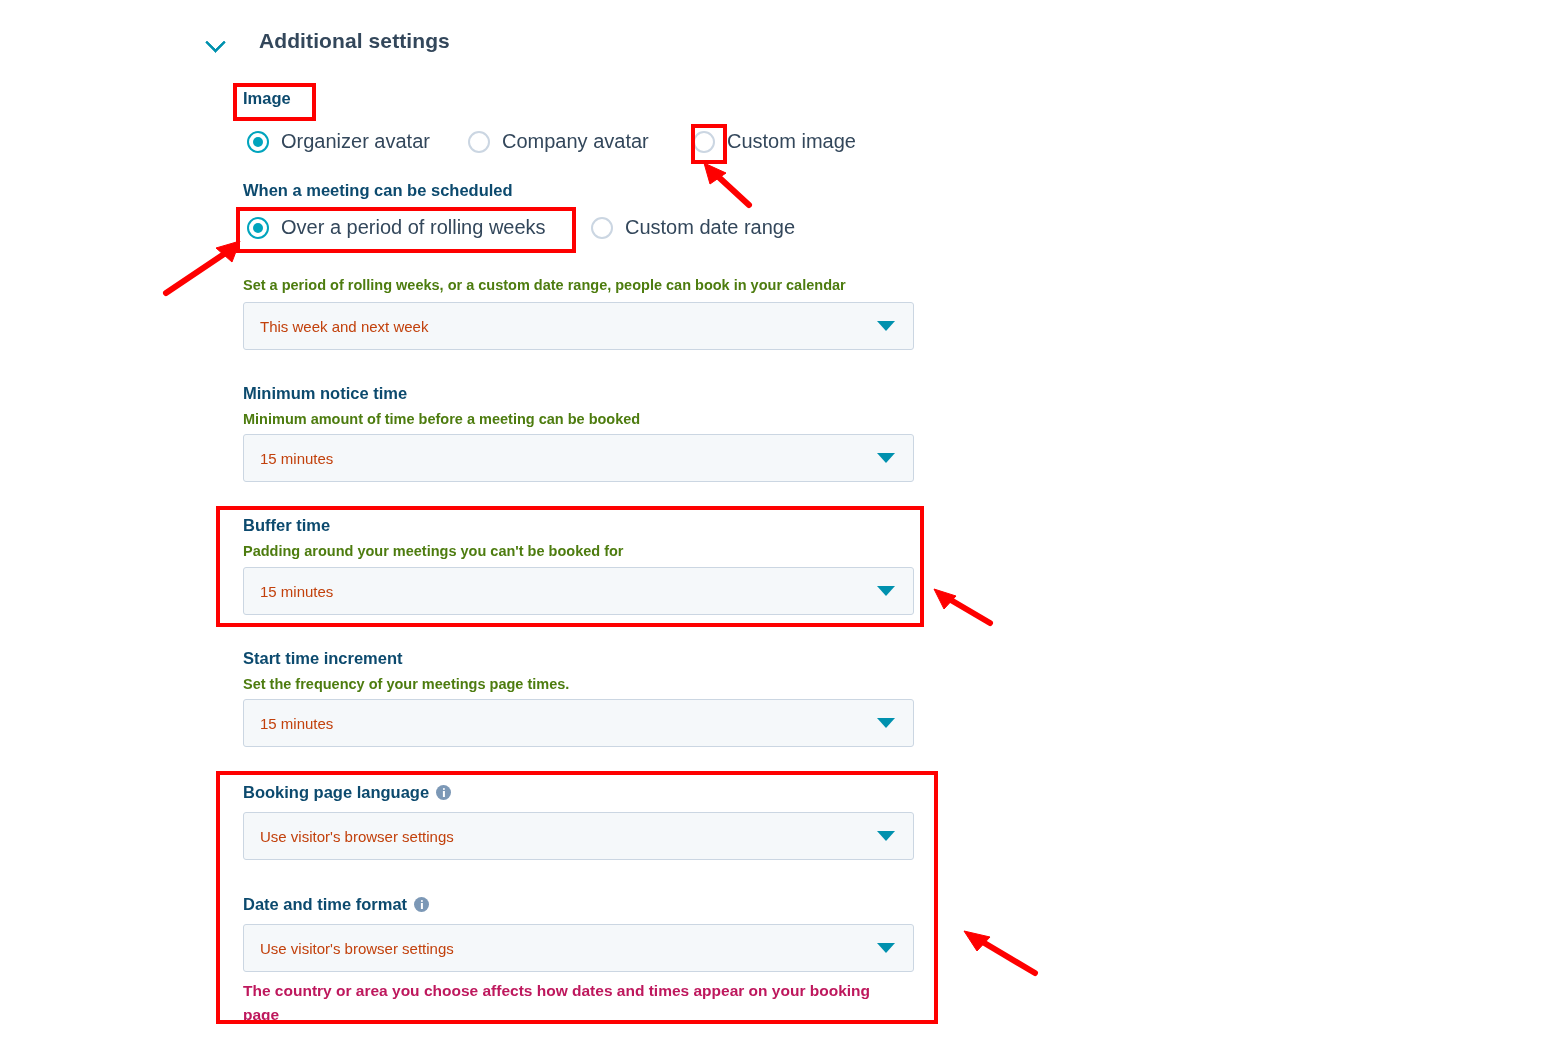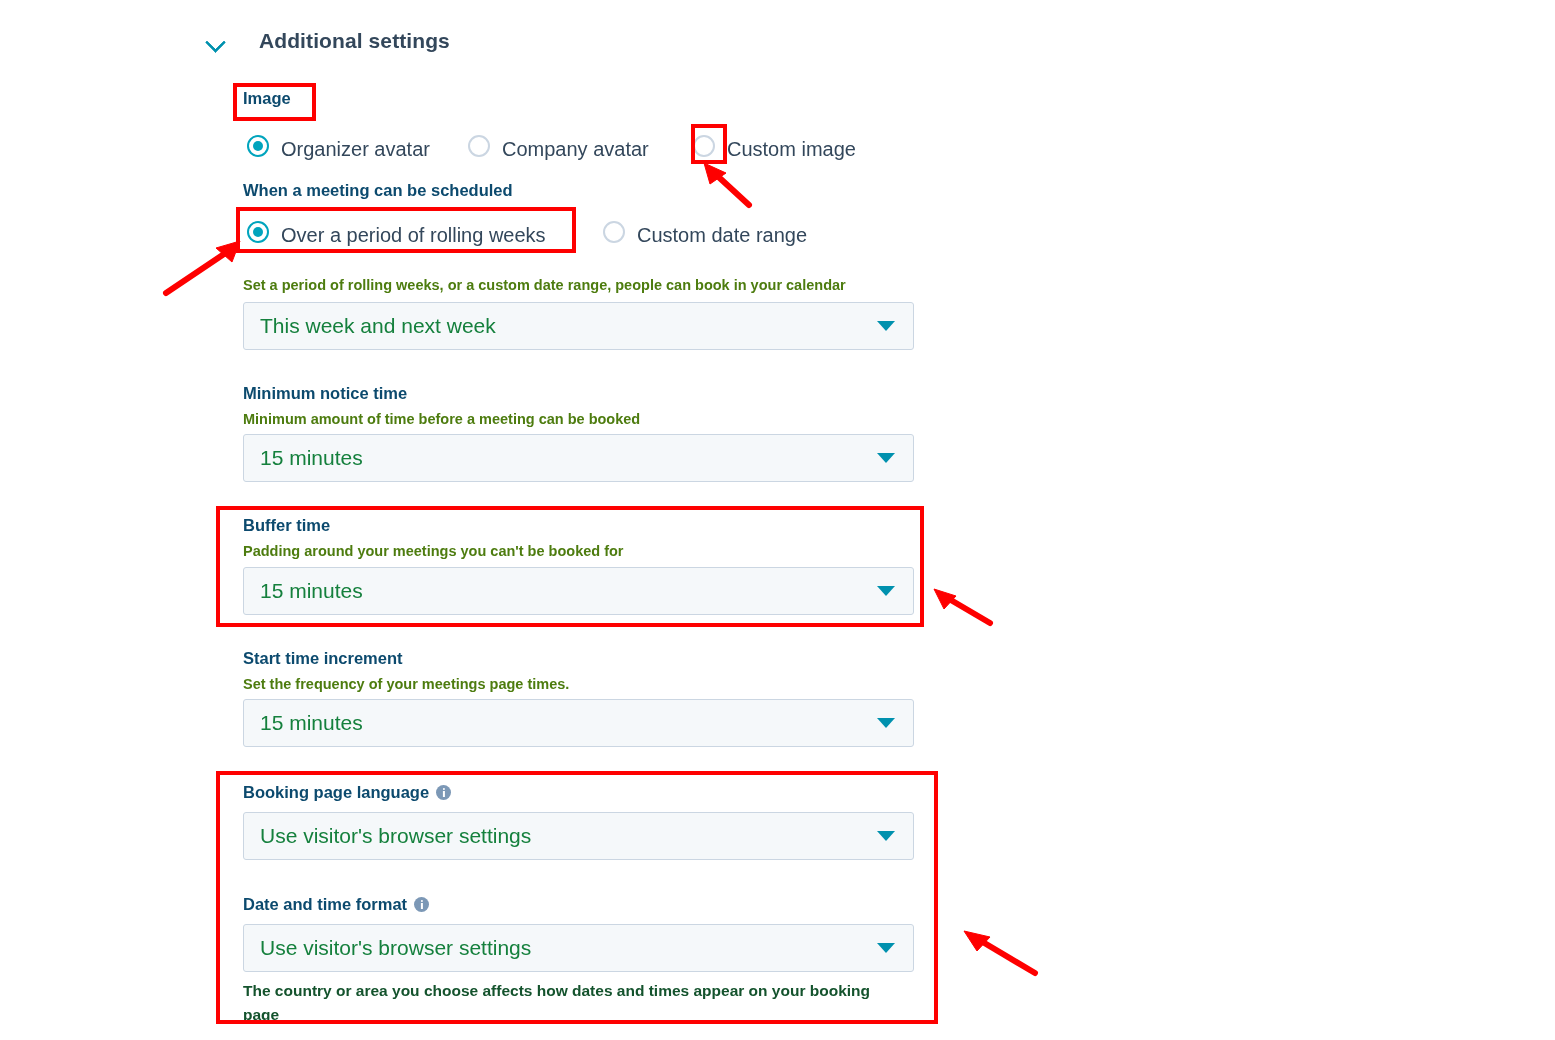--- a/index.html
+++ b/index.html
@@ -54,21 +54,21 @@
     line-height: 1.3;
   }
   .help {
     font-size: 14.5px;
     font-weight: bold;
     color: #4d7c0f;
     line-height: 1.45;
   }
   .help-normal {
     font-size: 15.5px;
-    color: #14532d;
+    color: #be185d;
     line-height: 1.55;
     font-weight: bold;
   }
 
   
   .radio-row {
     display: flex;
     align-items: center;
   }
   .radio-item {
@@ -94,38 +94,37 @@
     left: 50%; top: 50%;
     transform: translate(-50%,-50%);
     width: 10px; height: 10px;
     border-radius: 50%;
     background: #00a4bd;
   }
   .radio-label {
     font-size: 20px;
     color: #33475b;
     white-space: nowrap;
-    margin-top: 8px;
   }
 
   
   .select {
     height: 48px;
     width: 671px;
     background: #f5f8fa;
     border: 1px solid #cbd6e2;
     border-radius: 3px;
     display: flex;
     align-items: center;
     padding: 0 16px;
     position: relative;
   }
   .select .value {
-    font-size: 21px;
-    color: #15803d;
+    font-size: 15px;
+    color: #c2410c;
   }
   .caret {
     position: absolute;
     right: 18px;
     top: 50%;
     transform: translateY(-50%);
     width: 0; height: 0;
     border-left: 9px solid transparent;
     border-right: 9px solid transparent;
     border-top: 10px solid #0091ae;
@@ -204,21 +203,21 @@
     <span class="radio-label">Company avatar</span>
   </div>
   <div class="radio-item">
     <span class="radio"></span>
     <span class="radio-label">Custom image</span>
   </div>
 </div>
 
 <div class="abs label" style="left:243px; top:180px;">When a meeting can be scheduled</div>
 
-<div class="abs radio-row" style="left:247px; top:216px; gap:12px;">
+<div class="abs radio-row" style="left:247px; top:216px; gap:0;">
   <div class="radio-item" style="width:344px;">
     <span class="radio checked"></span>
     <span class="radio-label">Over a period of rolling weeks</span>
   </div>
   <div class="radio-item">
     <span class="radio"></span>
     <span class="radio-label">Custom date range</span>
   </div>
 </div>
 

